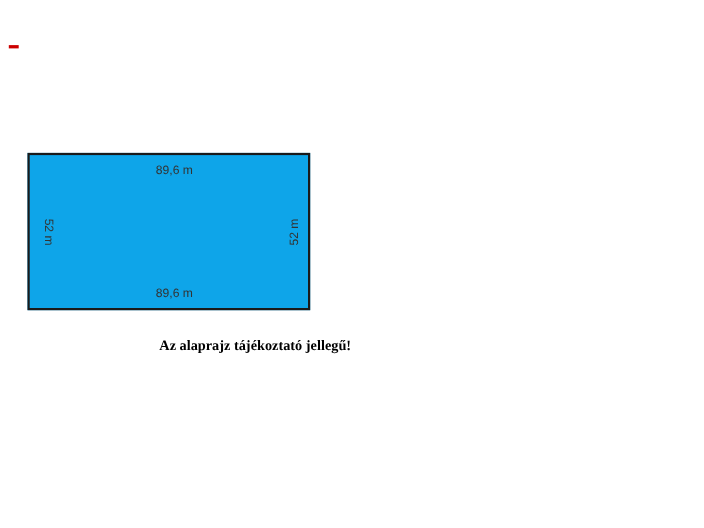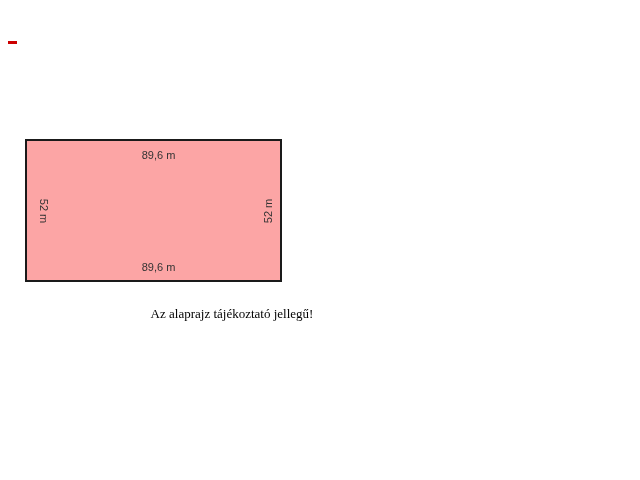--- a/index.html
+++ b/index.html
@@ -23,21 +23,21 @@
     height: 3px;
     background: #cc0000;
   }
   .plot-rect {
     position: absolute;
     left: 25px;
     top: 139px;
     width: 257px;
     height: 143px;
     box-sizing: border-box;
-    background: #fca5a5;
+    background: #0ea5e9;
     border: 2px solid #1a1a1a;
   }
   .dim-label {
     position: absolute;
     font-size: 11px;
     color: #333333;
     white-space: nowrap;
     line-height: 1;
   }
   .dim-top {
@@ -61,21 +61,21 @@
     top: 70px;
     transform: translate(-50%, -50%) rotate(-90deg);
     transform-origin: center;
   }
   .caption {
     position: absolute;
     left: 232px;
     top: 306px;
     transform: translateX(-50%);
     font-family: "Liberation Serif", serif;
-    font-weight: normal;
+    font-weight: bold;
     font-size: 13px;
     color: #000000;
     white-space: nowrap;
   }
 </style>
 </head>
 <body>
 
 <div class="stage">
 

